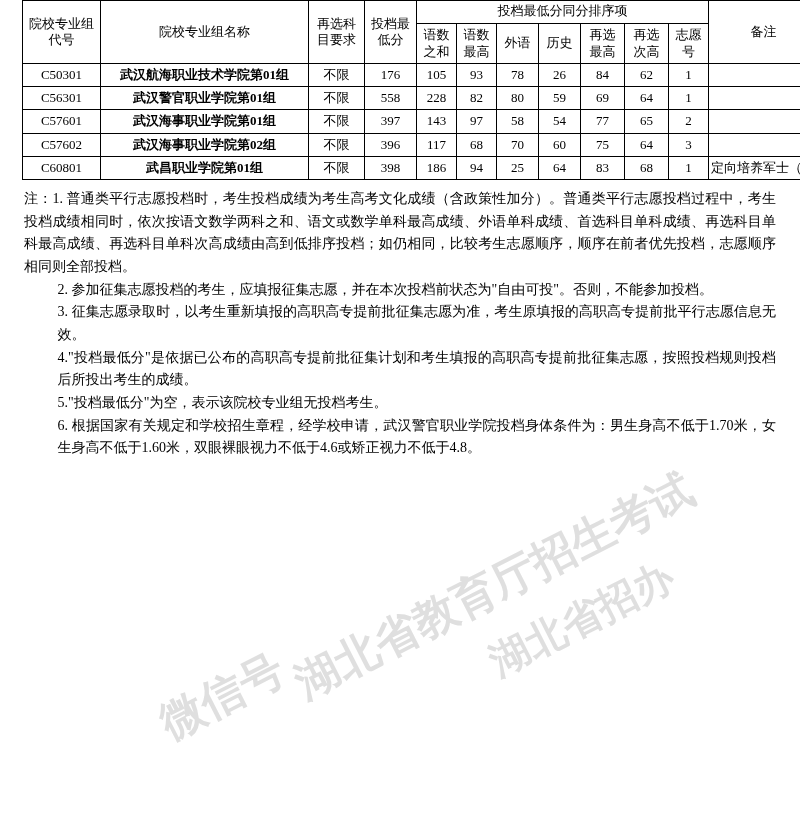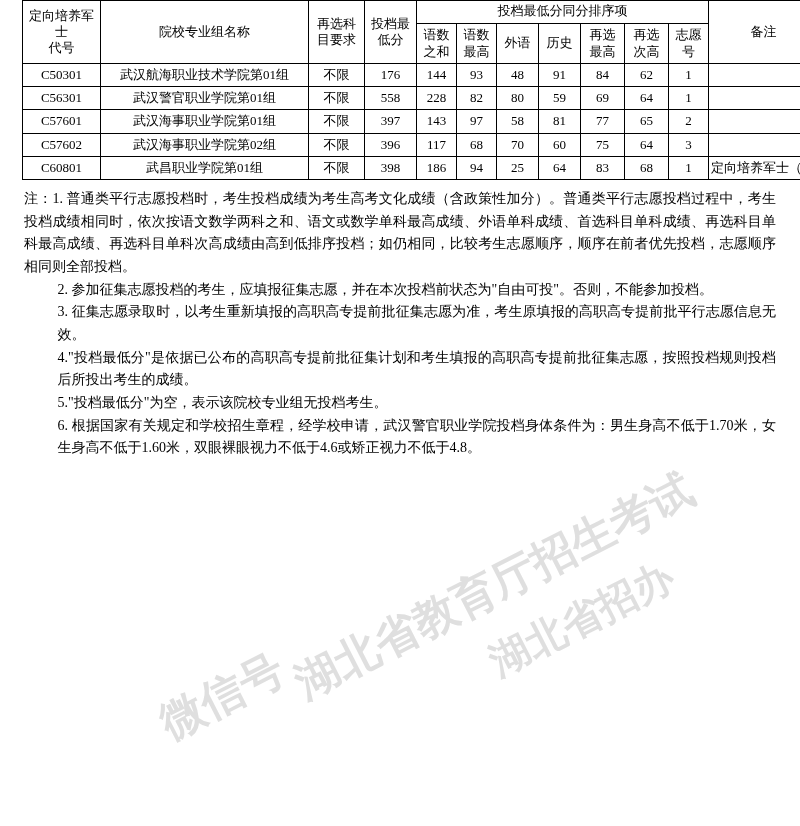--- a/index.html
+++ b/index.html
@@ -60,20 +60,21 @@
   .col-sum    { width: 40px; }
   .col-chmax  { width: 40px; }
   .col-eng    { width: 42px; }
   .col-his    { width: 42px; }
   .col-opt1   { width: 44px; }
   .col-opt2   { width: 44px; }
   .col-rank   { width: 40px; }
   .col-note   { width: 110px; }
   td.name-cell {
     text-align: center;
+    font-weight: bold;
   }
   td.note-cell {
     text-align: left;
     padding-left: 4px;
     white-space: nowrap;
   }
   .notes {
     width: 752px;
     margin: 8px auto 0 auto;
     font-size: 14px;
@@ -137,21 +138,21 @@
       <col class="col-eng">
       <col class="col-his">
       <col class="col-opt1">
       <col class="col-opt2">
       <col class="col-rank">
       <col class="col-note">
     </colgroup>
     <thead>
       <tr>
         <th rowspan="2">
-          <div>定向培养军士</div>
+          <div>院校专业组</div>
           <div>代号</div>
         </th>
         <th rowspan="2">院校专业组名称</th>
         <th rowspan="2">
           <div>再选科</div>
           <div>目要求</div>
         </th>
         <th rowspan="2">
           <div>投档最</div>
           <div>低分</div>
@@ -183,24 +184,24 @@
           <div>号</div>
         </th>
       </tr>
     </thead>
     <tbody>
       <tr>
         <td>C50301</td>
         <td class="name-cell">武汉航海职业技术学院第01组</td>
         <td>不限</td>
         <td>176</td>
-        <td>144</td>
+        <td>105</td>
         <td>93</td>
-        <td>48</td>
-        <td>91</td>
+        <td>78</td>
+        <td>26</td>
         <td>84</td>
         <td>62</td>
         <td>1</td>
         <td class="note-cell"></td>
       </tr>
       <tr>
         <td>C56301</td>
         <td class="name-cell">武汉警官职业学院第01组</td>
         <td>不限</td>
         <td>558</td>
@@ -214,21 +215,21 @@
         <td class="note-cell"></td>
       </tr>
       <tr>
         <td>C57601</td>
         <td class="name-cell">武汉海事职业学院第01组</td>
         <td>不限</td>
         <td>397</td>
         <td>143</td>
         <td>97</td>
         <td>58</td>
-        <td>81</td>
+        <td>54</td>
         <td>77</td>
         <td>65</td>
         <td>2</td>
         <td class="note-cell"></td>
       </tr>
       <tr>
         <td>C57602</td>
         <td class="name-cell">武汉海事职业学院第02组</td>
         <td>不限</td>
         <td>396</td>

